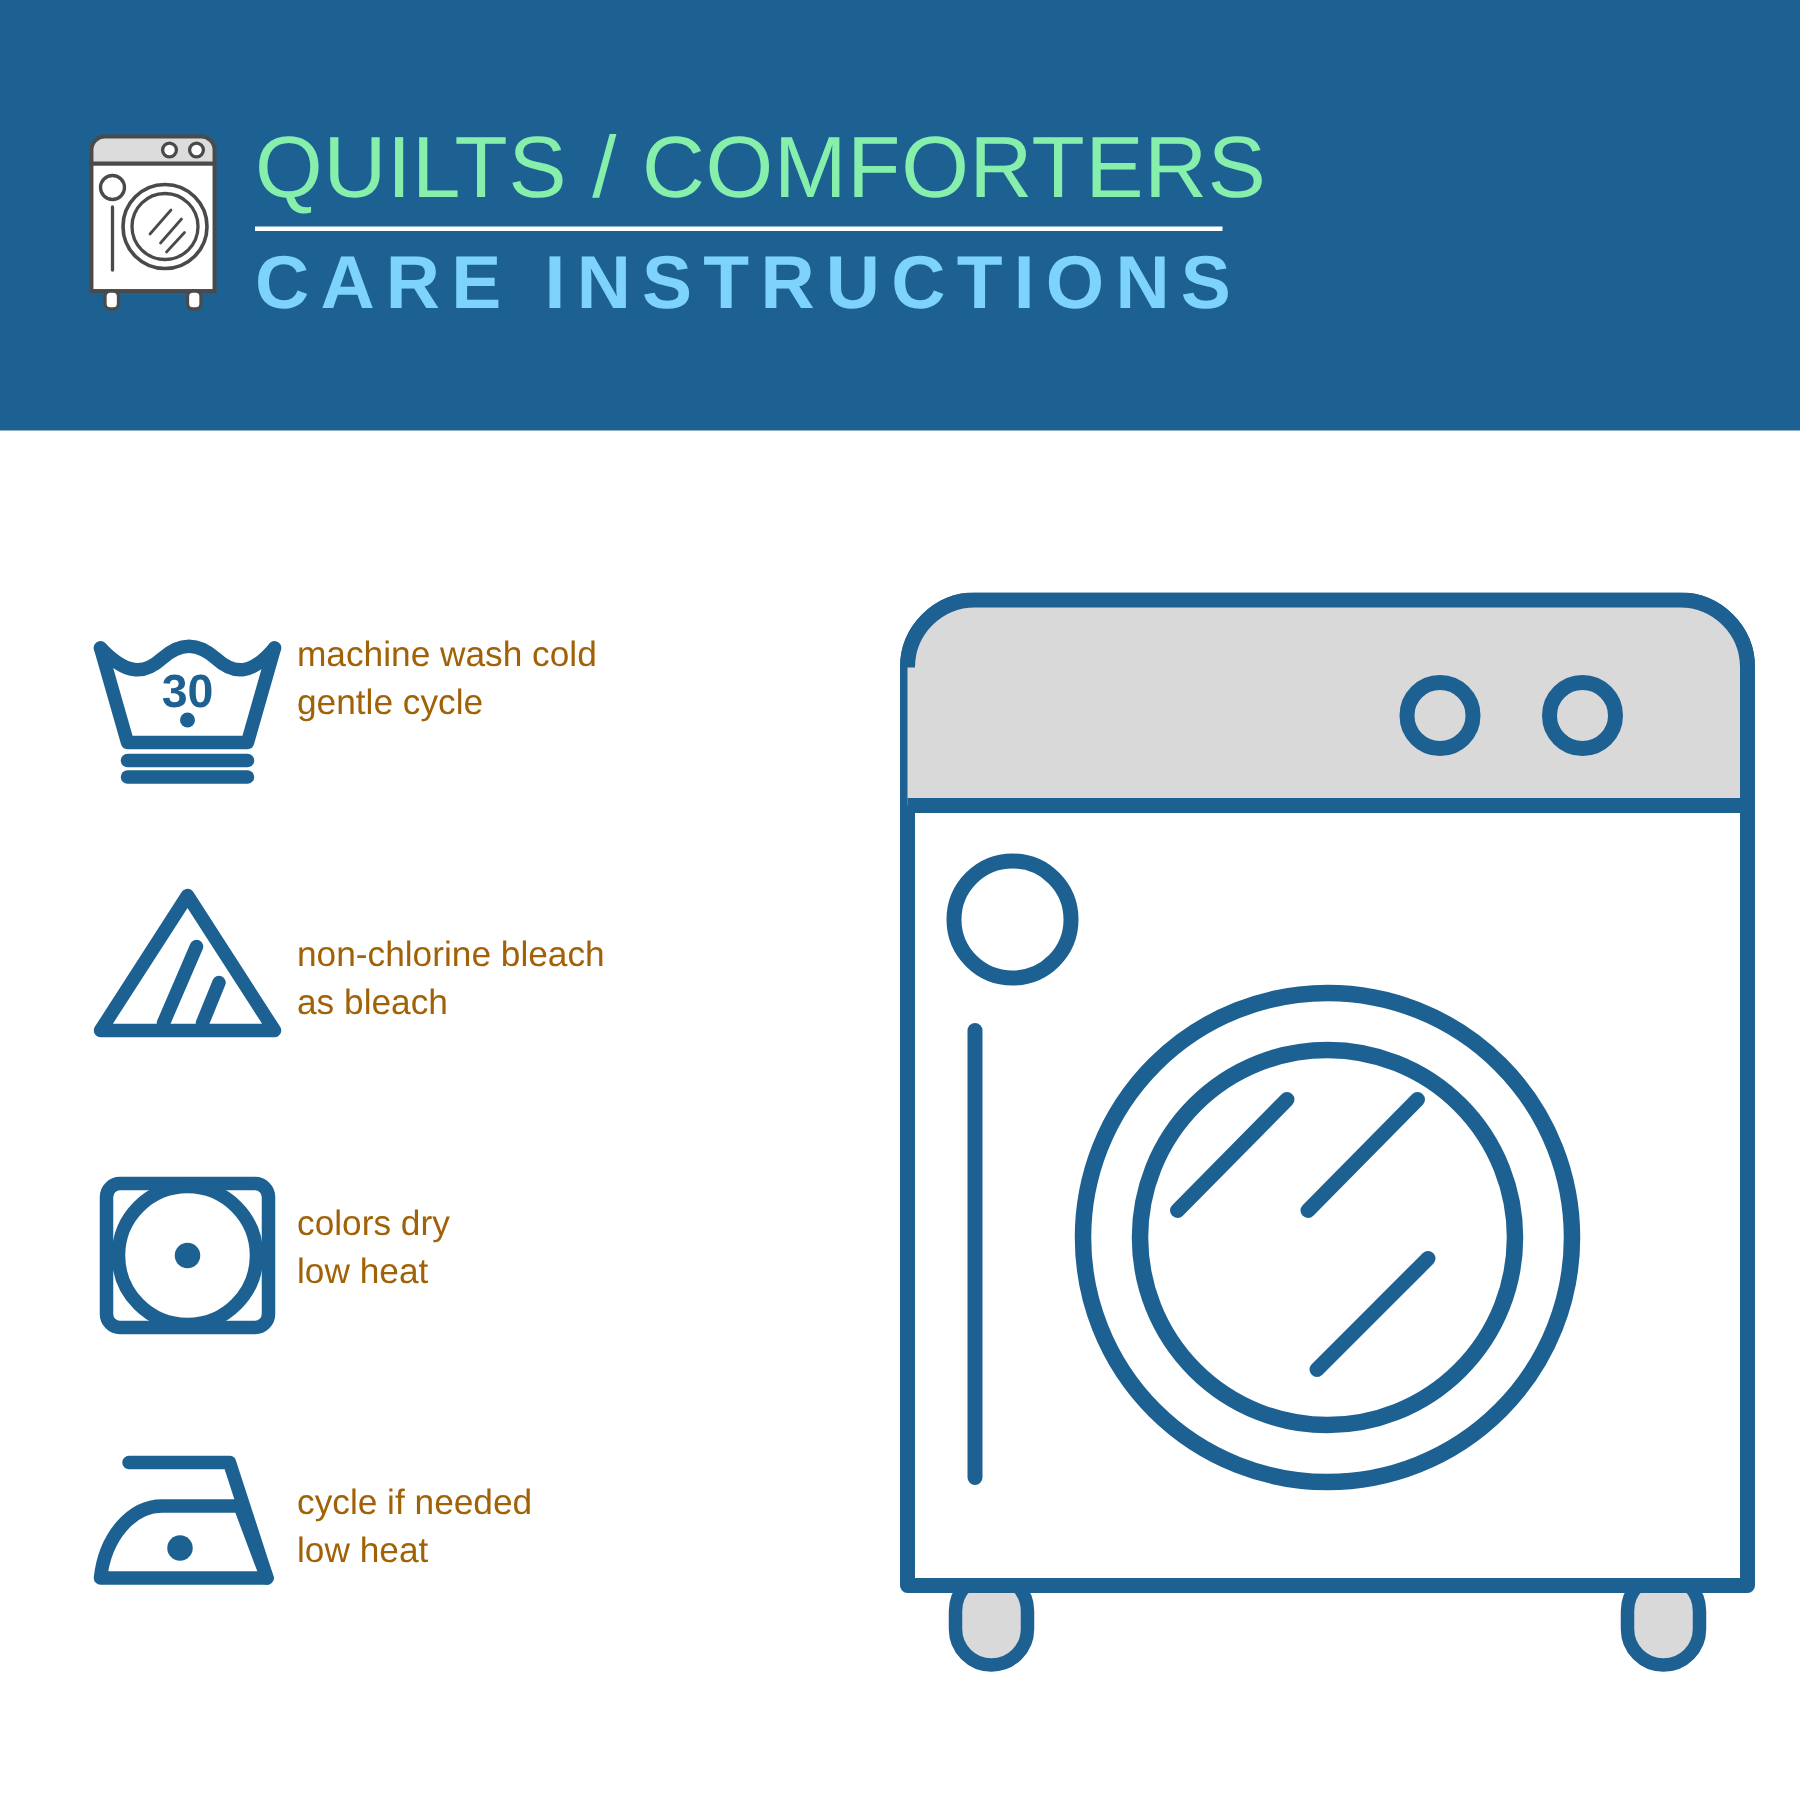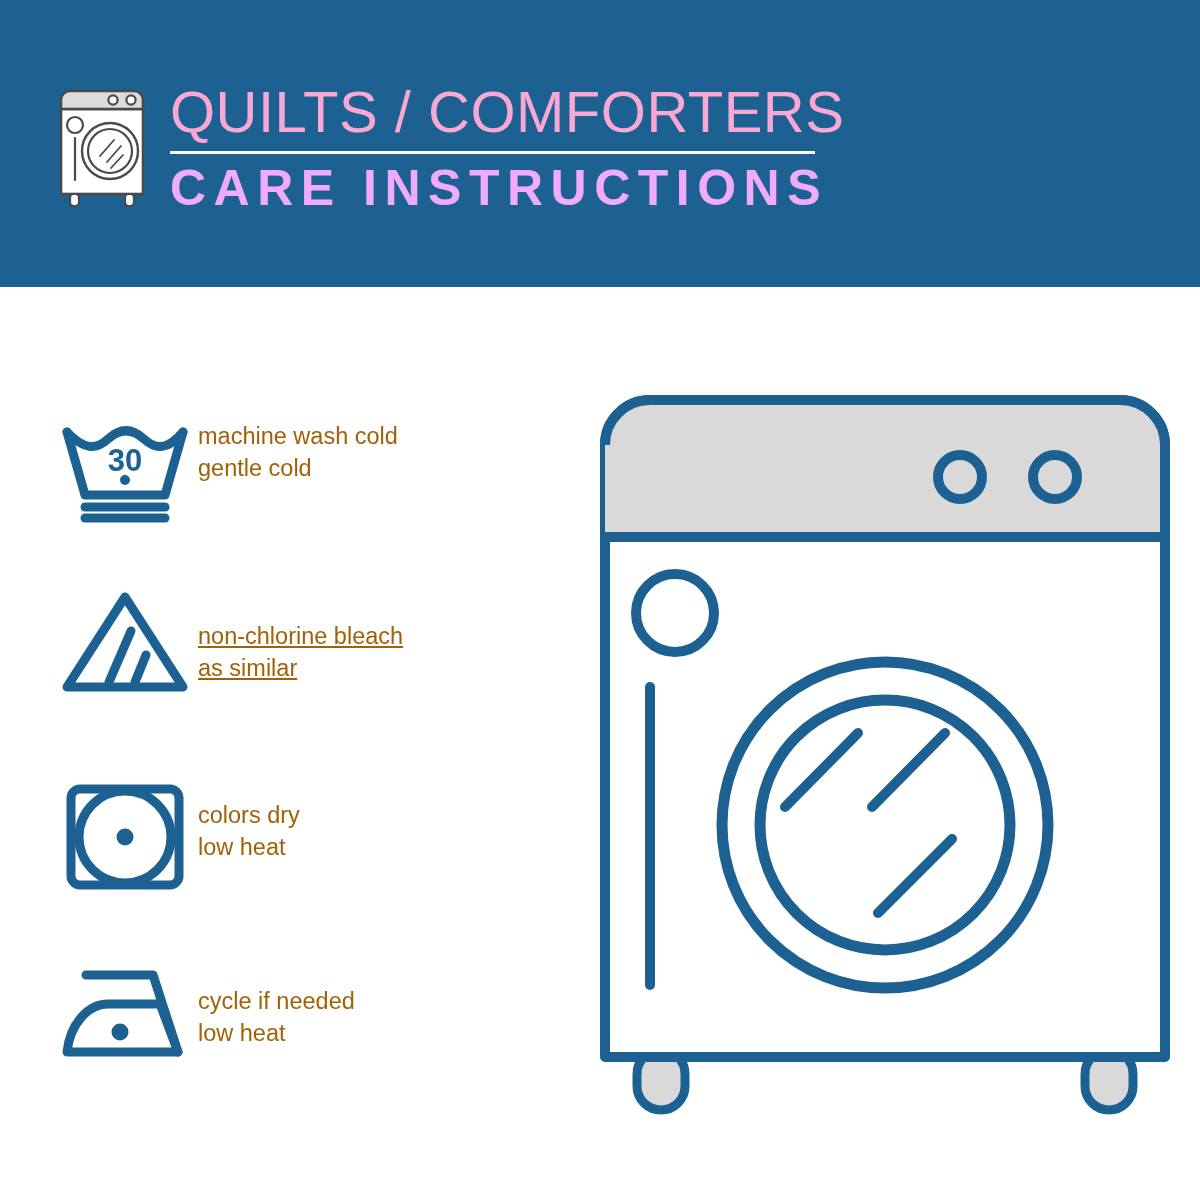--- a/index.html
+++ b/index.html
@@ -36,35 +36,35 @@
     height: 130px;
     flex: 0 0 auto;
     margin-right: 14px;
   }
   .title-block {
     display: flex;
     flex-direction: column;
     padding-top: 4px;
   }
   .title-line1 {
-    color: #f9a8d4;
+    color: #86efac;
     font-size: 58px;
     line-height: 60px;
     font-weight: 300;
     letter-spacing: 0.5px;
     white-space: nowrap;
   }
   .title-rule {
     width: 645px;
     height: 3px;
     background: #ffffff;
     margin: 9px 0 7px 0;
   }
   .title-line2 {
-    color: #f0abfc;
+    color: #7dd3fc;
     font-size: 50px;
     line-height: 54px;
     font-weight: 700;
     letter-spacing: 7.5px;
     white-space: nowrap;
   }
 
   
   .care-list {
     position: absolute;
@@ -96,21 +96,21 @@
   .care-symbol svg { display: block; }
 
   .care-text {
     color: #a16207;
     font-size: 23.5px;
     line-height: 32px;
     font-weight: 400;
     padding-top: 3px;
     margin-left: 8px;
   }
-  .care-row.r1 .care-text { padding-top: 33px; text-decoration: underline; }
+  .care-row.r1 .care-text { padding-top: 33px; }
   .care-row.r2 .care-text { padding-top: 17px; }
   .care-row.r3 .care-text { padding-top: 33px; }
   .care-text div { white-space: nowrap; }
 
   
   .washer {
     position: absolute;
     left: 600px;
     top: 395px;
     width: 570px;
@@ -173,39 +173,39 @@
           <line x1="25" y1="101" x2="105" y2="101"></line>
         </g>
 
         <text x="65" y="54" fill="#1D6192" font-family="Liberation Sans, sans-serif" font-size="31" font-weight="700" text-anchor="middle">30</text>
 
         <circle cx="65" cy="63" r="5" fill="#1D6192"></circle>
       </svg>
     </div>
     <div class="care-text">
       <div>machine wash cold</div>
-      <div>gentle cold</div>
+      <div>gentle cycle</div>
     </div>
   </div>
 
   <div class="care-row r1">
     <div class="care-symbol">
       <svg viewBox="0 0 130 110" width="130" height="110" aria-hidden="true">
         <g fill="none" stroke="#1D6192" stroke-width="9" stroke-linecap="round" stroke-linejoin="round">
 
           <path d="M65 10 L 123 100 L 7 100 Z"></path>
 
           <line x1="71" y1="44" x2="49" y2="95"></line>
           <line x1="86" y1="68" x2="75" y2="95"></line>
         </g>
       </svg>
     </div>
     <div class="care-text">
       <div>non-chlorine bleach</div>
-      <div>as similar</div>
+      <div>as bleach</div>
     </div>
   </div>
 
   <div class="care-row r2">
     <div class="care-symbol">
       <svg viewBox="0 0 130 110" width="130" height="110" aria-hidden="true">
         <rect x="11" y="7" width="108" height="96" rx="9" ry="9" fill="none" stroke="#1D6192" stroke-width="9"></rect>
         <circle cx="65" cy="55" r="46" fill="none" stroke="#1D6192" stroke-width="9"></circle>
         <circle cx="65" cy="55" r="8.5" fill="#1D6192"></circle>
       </svg>

